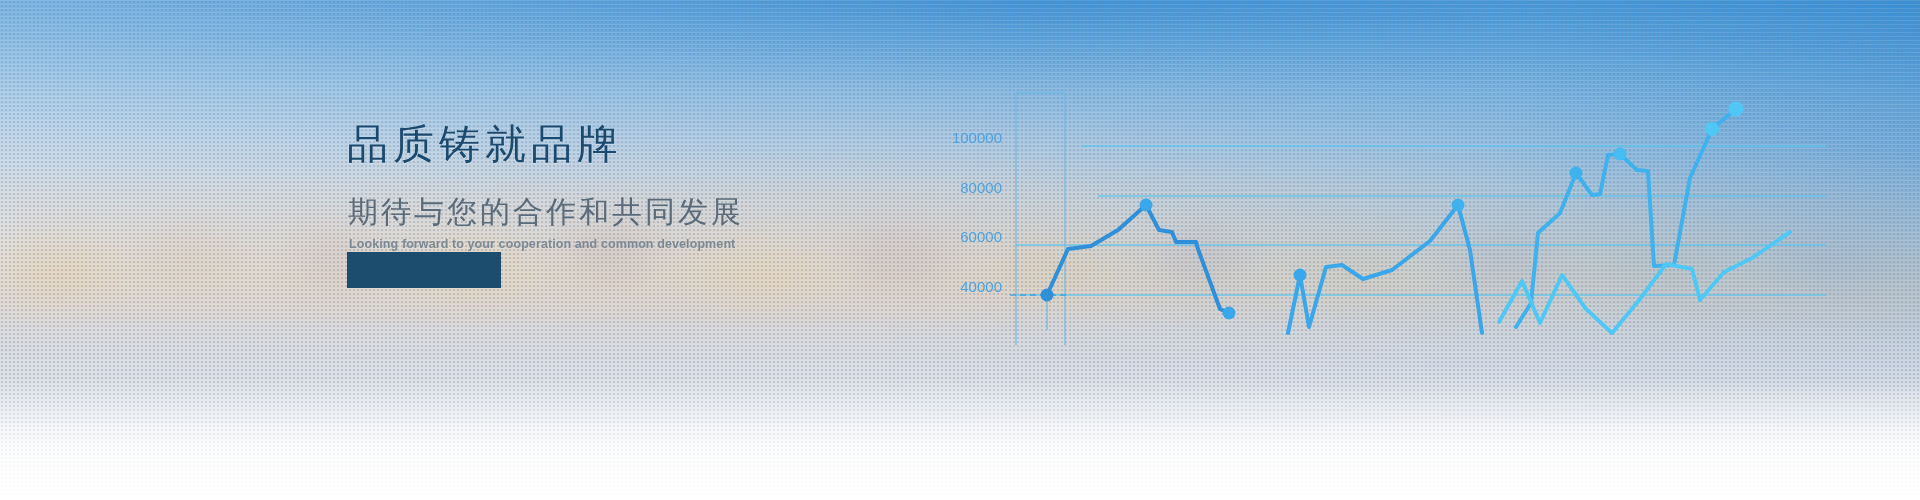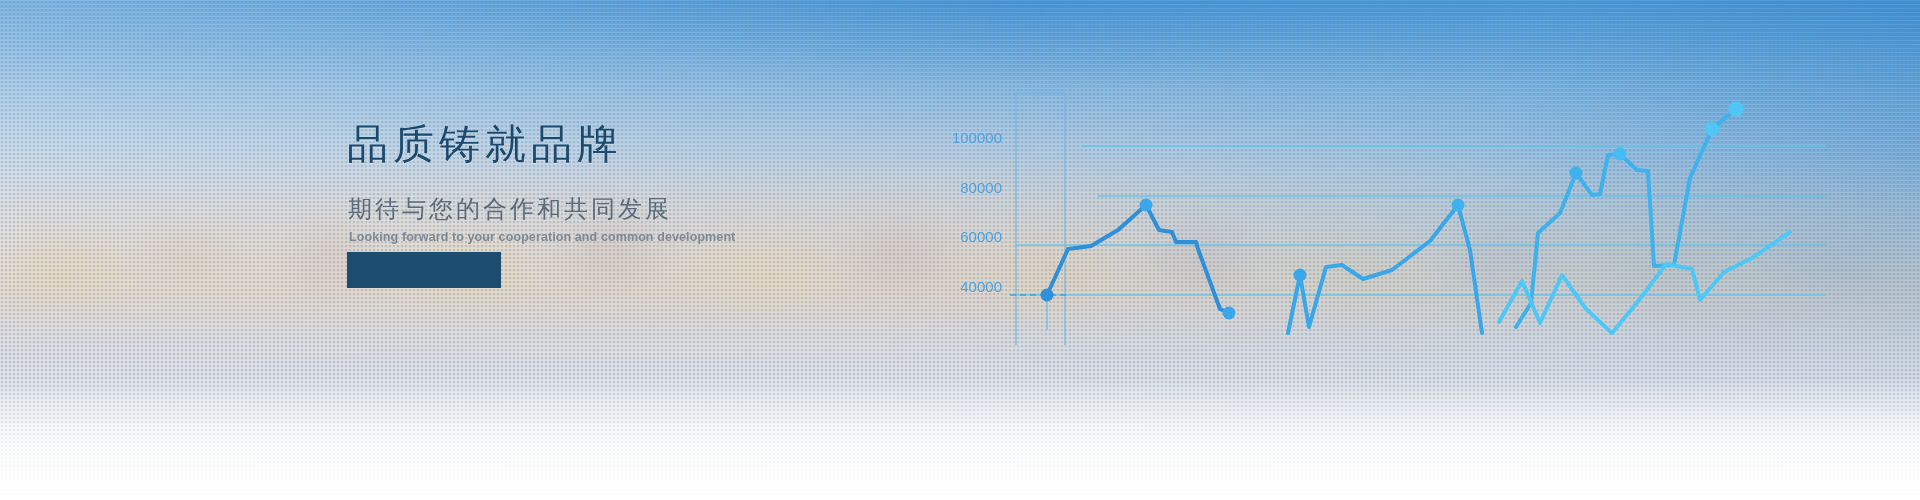--- a/index.html
+++ b/index.html
@@ -118,21 +118,21 @@
     font-size: 41px;
     line-height: 1.1;
     color: #1c4a6e;
     letter-spacing: 5px;
     margin: 0;
     font-weight: 400;
     text-shadow: 0 1px 0 rgba(255,255,255,0.25);
   }
   .subhead {
     margin: 28px 0 0 1px;
-    font-size: 24px;
+    font-size: 30px;
     line-height: 1.15;
     color: #5b6b79;
     letter-spacing: 3px;
     font-weight: 400;
   }
   .subhead-en {
     margin: 7px 0 0 2px;
     font-size: 12.5px;
     color: #7d8a96;
     letter-spacing: 0.1px;

